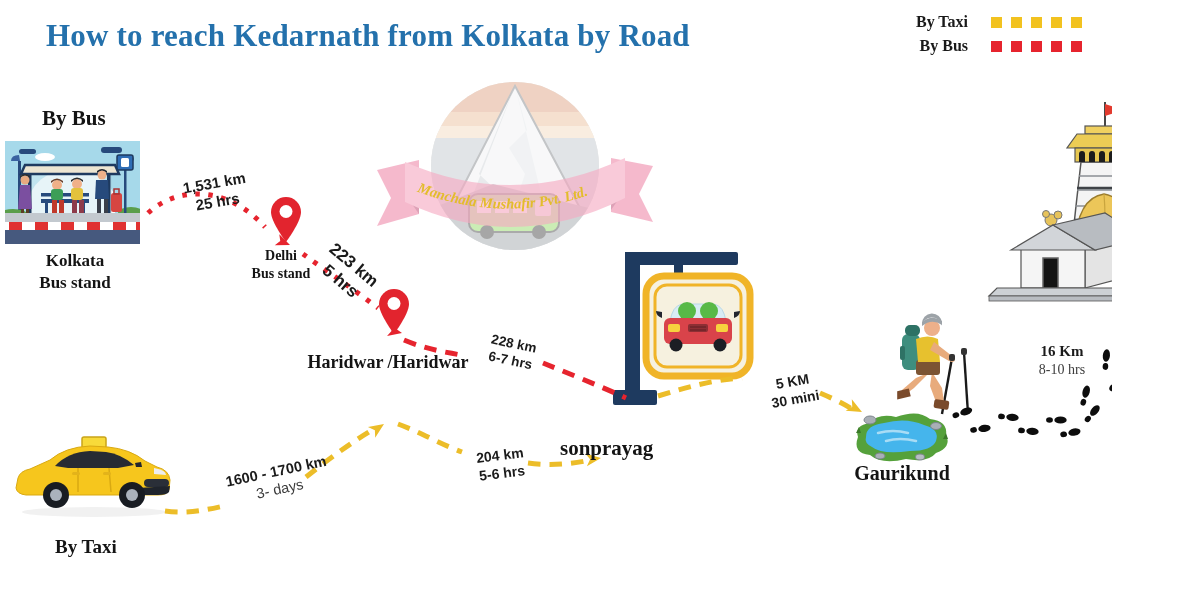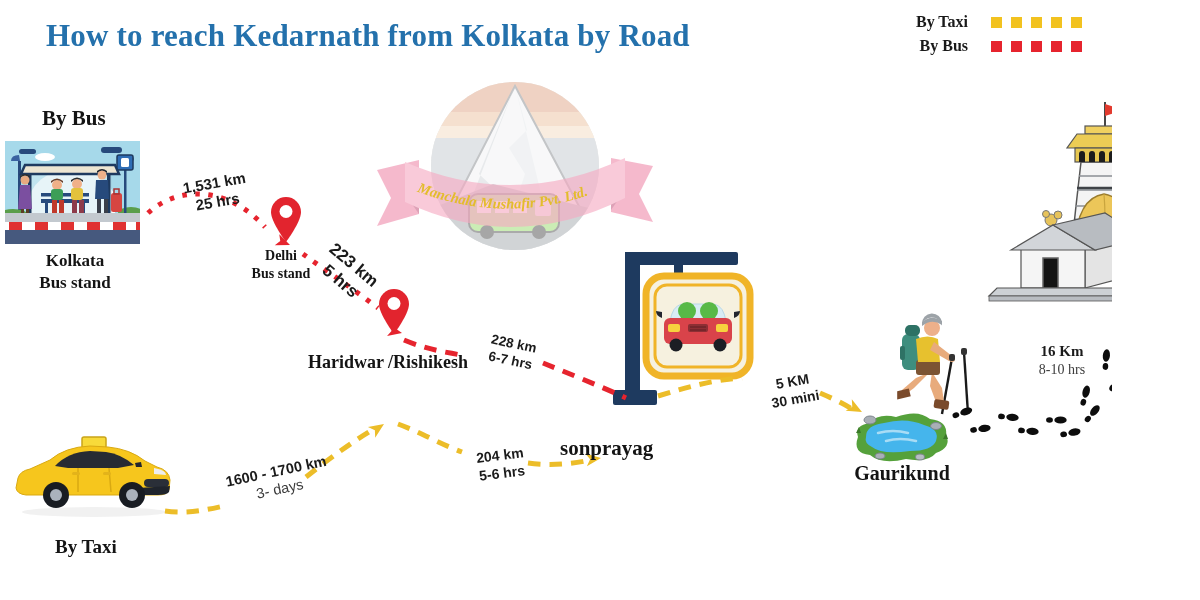--- a/index.html
+++ b/index.html
@@ -318,21 +318,21 @@
 
   <div class="abs place" style="left:42px;top:105px;font-size:21px;">By Bus</div>
   <div class="abs place" style="left:10px;top:250px;width:130px;font-size:17px;text-align:center;">
     <div>Kolkata</div>
     <div>Bus stand</div>
   </div>
   <div class="abs place" style="left:233px;top:247px;width:96px;font-size:14px;">
     <div>Delhi</div>
     <div>Bus stand</div>
   </div>
-  <div class="abs place" style="left:298px;top:351px;width:180px;font-size:18px;">Haridwar /Rishikesh</div>
+  <div class="abs place" style="left:298px;top:351px;width:180px;font-size:18px;">Haridwar /Haridwar</div>
   <div class="abs place" style="left:560px;top:415px;font-size:21px;margin-top:20px;">sonprayag</div>
   <div class="abs place" style="left:846px;top:460px;width:112px;font-size:20px;">Gaurikund</div>
   <div class="abs place" style="left:55px;top:535px;font-size:19px;">By Taxi</div>
 
   <div class="abs ann" style="left:158px;top:174px;width:116px;font-size:15px;transform:rotate(-10deg);">
     <div>1,531 km</div>
     <div>25 hrs</div>
   </div>
   <div class="abs ann" style="left:306px;top:252px;width:82px;font-size:17px;transform:rotate(40deg);">
     <div>223 km</div>

